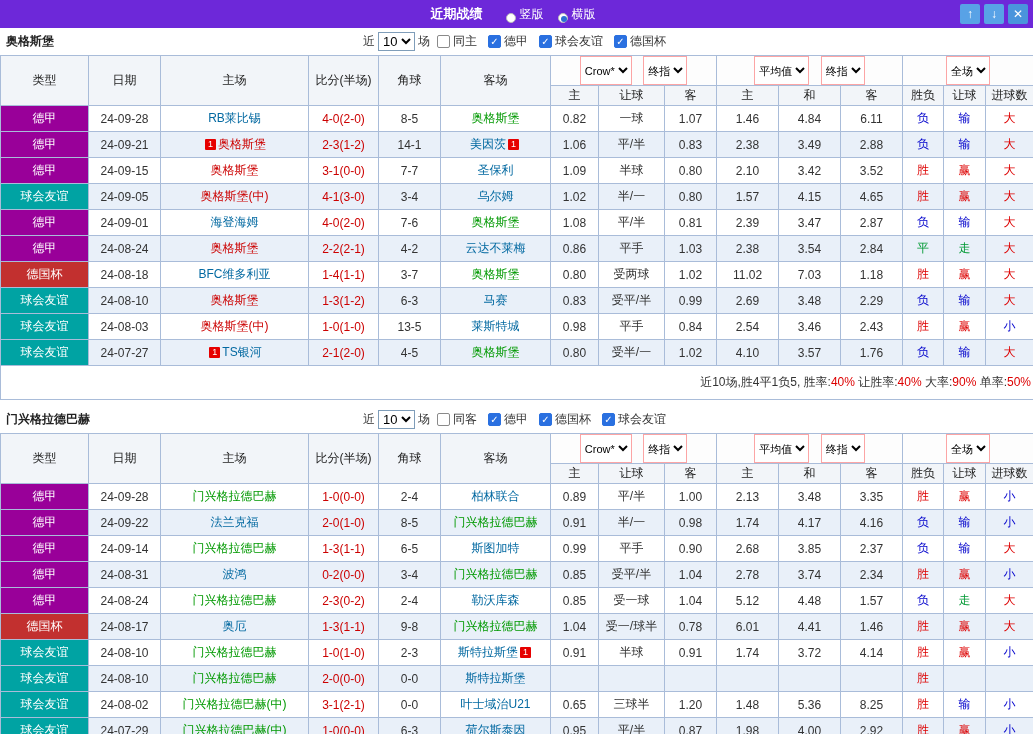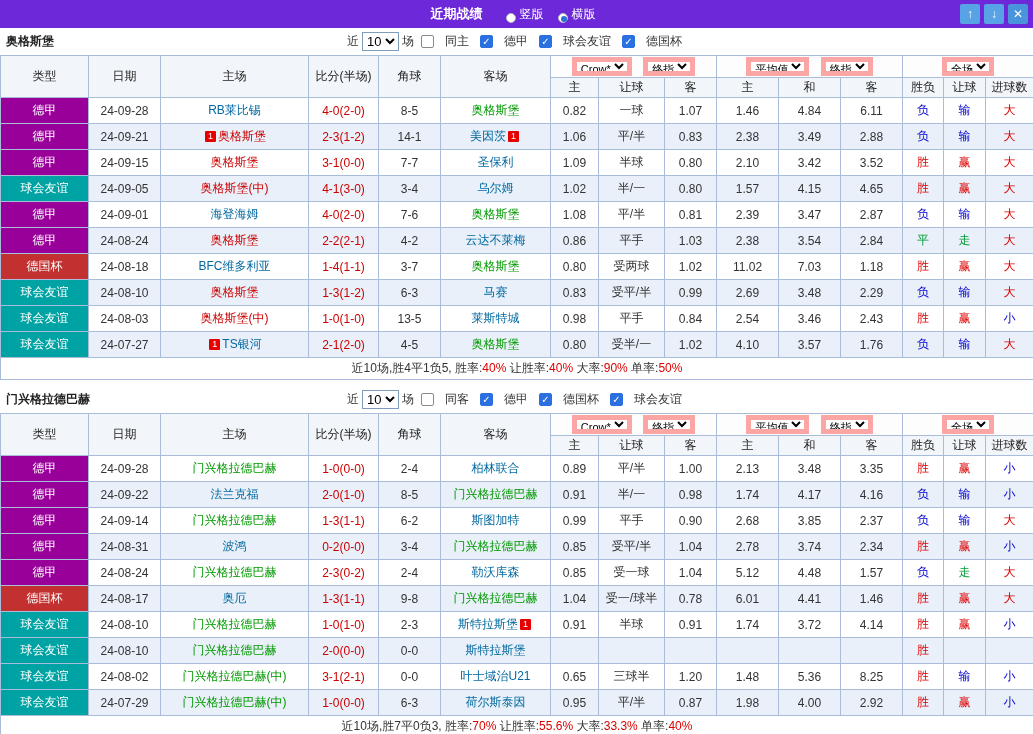--- a/index.html
+++ b/index.html
@@ -39,54 +39,54 @@
   .section { margin-top: 0; }
   .section + .section { margin-top: 6px; }
   .section-bar {
     height: 27px;
     display: flex; align-items: center; justify-content: center;
     position: relative; background: #fff;
   }
   .team-title { position: absolute; left: 6px; font-weight: bold; font-size: 12px; color: #222; }
   .filters { display: flex; align-items: center; gap: 3px; font-size: 12px; }
   .filters select { font-size: 13px; height: 19px; border: 1px solid #7f9db9; background: #fff; }
-  .cb { display: inline-flex; align-items: center; gap: 11px; margin: 0 4px; cursor: pointer; }
+  .cb { display: inline-flex; align-items: center; gap: 3px; margin: 0 4px; cursor: pointer; }
   .box {
     width: 13px; height: 13px; border: 1px solid #8a8a8a; background: #fff; border-radius: 2px;
     display: inline-flex; align-items: center; justify-content: center;
   }
   .cb.checked .box { background: #2a70e0; border-color: #2a70e0; }
   .cb.checked .box::after { content: "✓"; color: #fff; font-size: 10px; line-height: 1; }
 
   
   table { border-collapse: collapse; table-layout: fixed; width: 1033px; font-size: 12px; }
   th, td { border: 1px solid #a9bcd9; text-align: center; padding: 0 2px; overflow: hidden; white-space: nowrap; }
   thead th { background: #f2f5f9; font-weight: normal; color: #222; height: 20px; }
   thead .dd-cell { background: #fdfdfd; height: 22px; }
-  .dd-cell select { font-size: 11px; height: 19px; border: 5px solid #fca5a5; background: #fff; margin: 0 4px; }
+  .dd-cell select { font-size: 11px; height: 29px; border: 1px solid #fca5a5; background: #fff; margin: 0 4px; }
   tbody td { height: 26px; background: #fff; }
   tbody tr:nth-child(even) td { background: #e9f0f9; }
   td.type { color: #fff; }
   td.type.t-dj { background: #990099; }
   td.type.t-qy { background: #00a3a3; }
   td.type.t-gb { background: #c2302f; }
   td.score { color: #cc0000; }
   td.odds { color: #333; }
   .tm-k { color: #0369a1; }
   .tm-r { color: #cc0000; }
   .tm-g { color: #009900; }
   .x-k { color: #333; }
   .x-r { color: #dd0000; }
   .x-b { color: #0000cc; }
   .x-g { color: #009933; }
   .badge {
     display: inline-block; background: #e60000; color: #fff; width: 11px; height: 11px;
     font-size: 9px; line-height: 11px; border-radius: 1px; margin: 0 2px; vertical-align: 1px;
   }
-  .tfoot-cell { height: 22px; background: #fff; font-size: 12px; }
+  .tfoot-cell { height: 34px; background: #fff; font-size: 12px; text-align: right; }
 
   
   .w0{width:88px}.w1{width:72px}.w2{width:148px}.w3{width:70px}.w4{width:62px}
   .w5{width:110px}.w6{width:48px}.w7{width:66px}.w8{width:52px}.w9{width:62px}
   .w10{width:62px}.w11{width:62px}.w12{width:41px}.w13{width:42px}.w14{width:48px}
 </style>
 </head>
 <body>
 
 <div class="topbar">
@@ -475,21 +475,21 @@
           <td class="odds">4.16</td>
           <td class="res x-b">负</td>
           <td class="res x-b">输</td>
           <td class="res x-b">小</td>
         </tr>
         <tr>
           <td class="type t-dj">德甲</td>
           <td class="date">24-09-14</td>
           <td class="team"><span class="tm-g">门兴格拉德巴赫</span></td>
           <td class="score">1-3(1-1)</td>
-          <td>6-2</td>
+          <td>6-5</td>
           <td class="team"><span class="tm-k">斯图加特</span></td>
           <td class="odds">0.99</td>
           <td class="odds">平手</td>
           <td class="odds">0.90</td>
           <td class="odds">2.68</td>
           <td class="odds">3.85</td>
           <td class="odds">2.37</td>
           <td class="res x-b">负</td>
           <td class="res x-b">输</td>
           <td class="res x-r">大</td>

